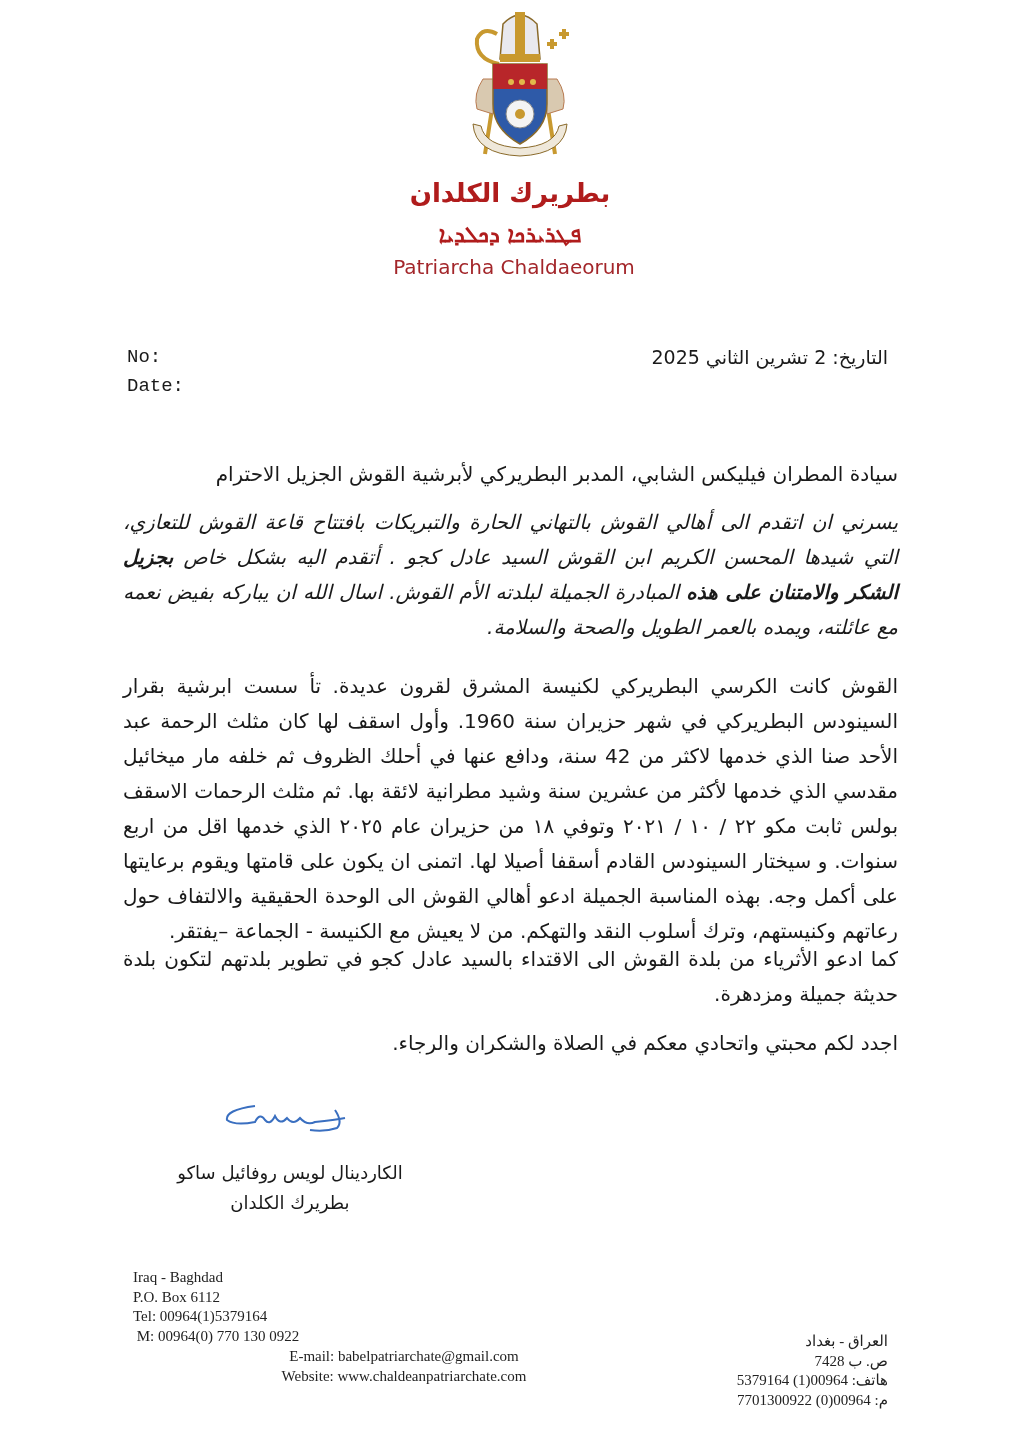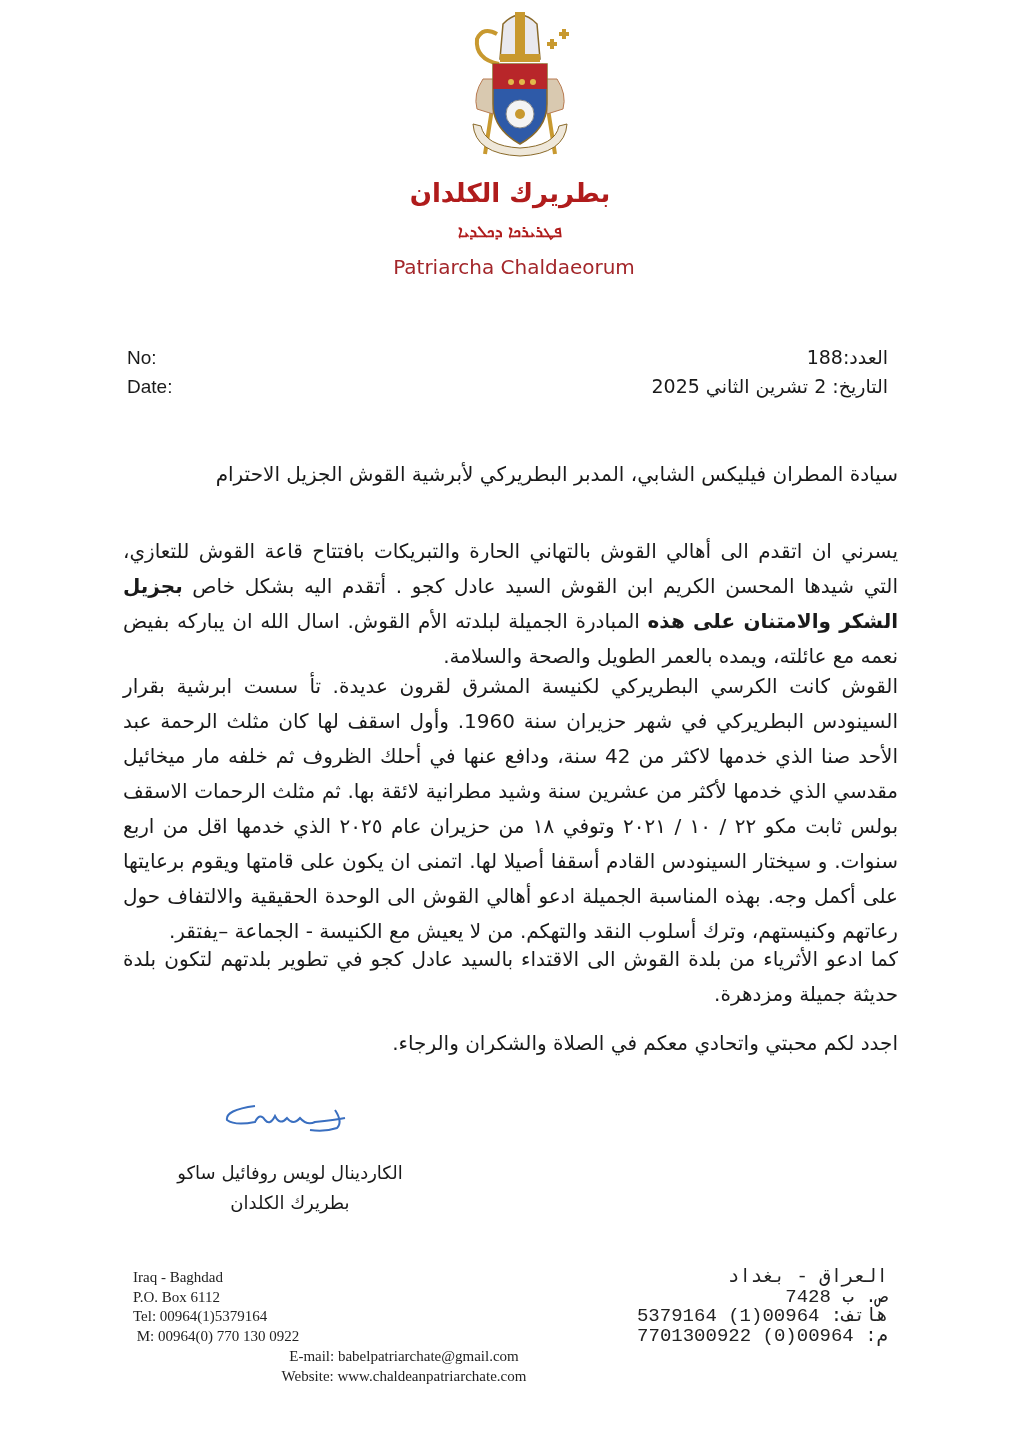--- a/index.html
+++ b/index.html
@@ -1,34 +1,34 @@
 <!DOCTYPE html>
 <html><head>
 <meta charset="utf-8">
 <style>
   html, body { margin:0; padding:0; background:#ffffff; }
   body { width:1020px; height:1440px; position:relative; overflow:hidden; font-family:"DejaVu Sans", sans-serif; color:#1a1a1a; }
   .crest { position:absolute; left:455px; top:4px; width:130px; height:162px; }
   .hdr-ar { position:absolute; top:178px; left:0; width:1020px; text-align:center; color:#b01c1c; font-size:26px; font-weight:bold; direction:rtl; font-family:"DejaVu Sans", sans-serif; letter-spacing:1px; }
-  .hdr-syr { position:absolute; top:222px; left:0; width:1020px; text-align:center; color:#b01c1c; font-size:16px; font-weight:bold; letter-spacing:2px; }
+  .hdr-syr { position:absolute; top:222px; left:0; width:1020px; text-align:center; color:#b01c1c; font-size:22px; font-weight:bold; letter-spacing:2px; }
   .hdr-lat { position:absolute; top:255px; left:4px; width:1020px; text-align:center; color:#a3262a; font-size:20px; font-family:"DejaVu Sans", sans-serif; }
-  .meta-left { position:absolute; left:127px; top:343px; font-size:19px; line-height:29px; font-family:Liberation Sans, sans-serif; }
+  .meta-left { position:absolute; left:127px; top:343px; font-size:19px; line-height:29px; font-family:Liberation Mono, monospace; }
   .meta-right { position:absolute; right:132px; top:343px; font-size:19px; line-height:29px; direction:rtl; text-align:right; font-family:"DejaVu Sans", sans-serif; }
   .body-text { position:absolute; left:123px; width:775px; direction:rtl; text-align:justify; font-size:20px; line-height:35px; font-family:"DejaVu Sans", sans-serif; }
   .salutation { top:457px; }
-  .p1 { top:534px; }
+  .p1 { top:505px;font-style:italic; }
   .p2 { top:669px; }
   .p3 { top:942px; }
   .p4 { top:1026px; }
   .body-text b { font-weight:bold; }
   .sig { position:absolute; left:215px; top:1098px; width:150px; height:42px; }
   .sig-name { position:absolute; left:150px; width:280px; text-align:center; direction:rtl; font-size:18px; font-family:"DejaVu Sans", sans-serif; }
   .n1 { top:1162px; } .n2 { top:1192px; }
   .foot-left { position:absolute; left:133px; top:1268px; font-family:"Liberation Serif", serif; font-size:15px; line-height:19.5px; color:#222; }
-  .foot-right { position:absolute; right:132px; top:1268px; font-family:Liberation Mono, monospace; font-size:19px; line-height:19.5px; direction:rtl; text-align:right; color:#222; }
+  .foot-right { position:absolute; right:132px; top:1332px; font-family:Liberation Serif, serif; font-size:15px; line-height:19.5px; direction:rtl; text-align:right; color:#222; }
   .foot-center { position:absolute; left:0; width:808px; top:1347px; text-align:center; font-family:"Liberation Serif", serif; font-size:15px; line-height:19.5px; color:#222; }
 </style>
 </head>
 <body>
 
 <svg class="crest" viewBox="0 0 130 162">
 
   <path d="M45 55 L48 20 Q65 2 82 20 L85 55 Z" fill="#e9e9ee" stroke="#8a6a2a" stroke-width="1.5"></path>
   <rect x="60" y="8" width="10" height="50" fill="#c8992f"></rect>
   <rect x="45" y="50" width="40" height="8" fill="#c8992f"></rect>
@@ -54,21 +54,20 @@
 
 <div class="hdr-ar">بطريرك الكلدان</div>
 <div class="hdr-syr">ܦܛܪܝܪܟܐ ܕܟܠܕܝܐ</div>
 <div class="hdr-lat">Patriarcha Chaldaeorum</div>
 
 <div class="meta-left">
   <div>No:</div>
   <div>Date:</div>
 </div>
 <div class="meta-right">
-  <div>العدد:188</div>
   <div>التاريخ: 2 تشرين الثاني 2025</div>
 </div>
 
 <div class="body-text salutation">سيادة  المطران فيليكس الشابي، المدبر البطريركي لأبرشية القوش الجزيل الاحترام</div>
 
 <div class="body-text p1"><span>يسرني ان اتقدم  الى أهالي القوش بالتهاني الحارة والتبريكات بافتتاح قاعة القوش للتعازي،  التي شيدها المحسن  الكريم  ابن القوش السيد عادل كجو . أتقدم اليه بشكل خاص </span><b>بجزيل الشكر والامتنان على هذه</b><span> المبادرة الجميلة لبلدته الأم القوش. اسال الله ان يباركه بفيض نعمه مع عائلته، ويمده بالعمر الطويل والصحة والسلامة.</span></div>
 
 <div class="body-text p2">القوش كانت الكرسي البطريركي لكنيسة المشرق لقرون عديدة. تأ سست ابرشية بقرار السينودس البطريركي في شهر حزيران سنة 1960. وأول اسقف لها كان مثلث الرحمة عبد الأحد صنا الذي خدمها لاكثر من 42 سنة،  ودافع عنها في أحلك الظروف   ثم خلفه مار  ميخائيل مقدسي الذي خدمها  لأكثر من  عشرين سنة  وشيد مطرانية لائقة بها.  ثم مثلث الرحمات  الاسقف بولس ثابت مكو ٢٢ / ١٠ / ٢٠٢١ وتوفي ١٨  من حزيران عام ٢٠٢٥ الذي خدمها اقل من اربع سنوات.  و سيختار السينودس القادم  أسقفا  أصيلا  لها. اتمنى  ان  يكون  على  قامتها  ويقوم  برعايتها  على  أكمل  وجه. بهذه المناسبة الجميلة ادعو  أهالي القوش الى الوحدة الحقيقية  والالتفاف حول  رعاتهم وكنيستهم، وترك أسلوب النقد والتهكم. من لا يعيش مع الكنيسة - الجماعة –يفتقر.</div>
 <div class="body-text p3">كما ادعو الأثرياء من بلدة القوش   الى الاقتداء بالسيد عادل كجو في تطوير بلدتهم لتكون بلدة حديثة  جميلة ومزدهرة.</div>
 <div class="body-text p4">اجدد لكم محبتي واتحادي معكم في الصلاة والشكران  والرجاء.</div>

